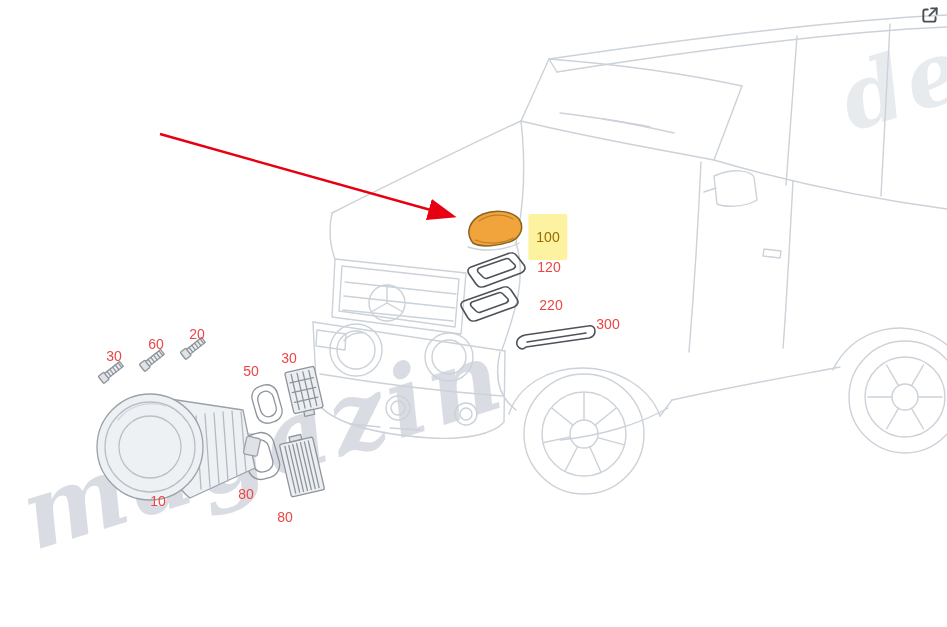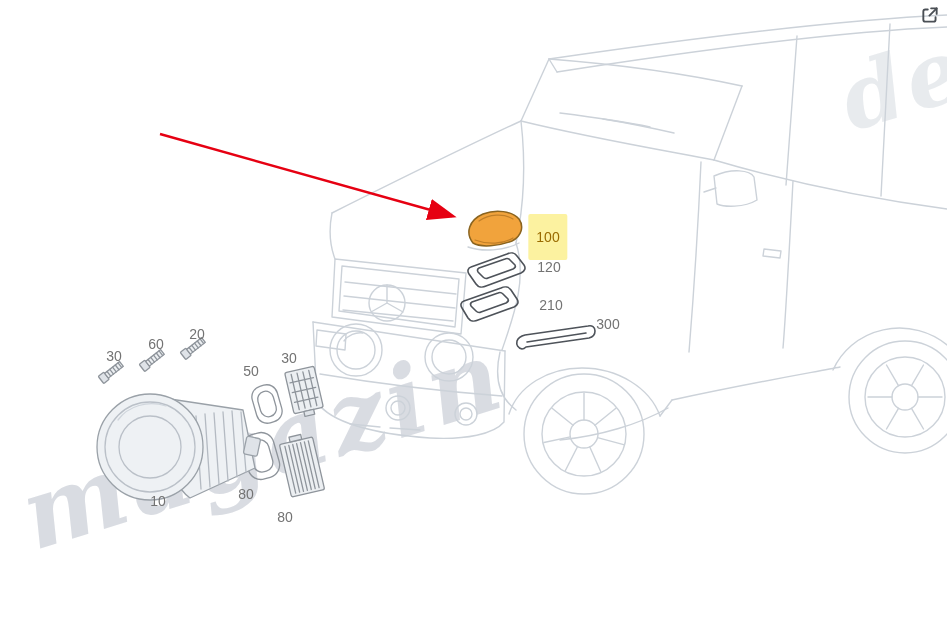--- a/index.html
+++ b/index.html
@@ -18,21 +18,21 @@
     transform:rotate(-17deg);transform-origin:left top;
   }
   .wm-tail{
     left:828px;top:52px;font-size:88px;letter-spacing:4px;
     color:rgba(190,197,206,0.35);
     transform:rotate(-17deg);transform-origin:left top;
   }
   svg.diagram{position:absolute;left:0;top:0;}
   .label{
     position:absolute;transform:translate(-50%,-50%);
-    font-size:14px;color:#737373;white-space:nowrap;line-height:1;
+    font-size:14px;color:#ef4444;white-space:nowrap;line-height:1;
     padding:2px 4px;cursor:default;
   }
   .label.highlight{
     background:#fcf2a0;color:#9a6b00;border-radius:2px;padding:16px 8px;
   }
   .ext-icon{position:absolute;right:7px;top:5px;width:20px;height:20px;cursor:pointer;}
 </style>
 </head>
 <body>
 
@@ -201,21 +201,21 @@
   <div class="label" style="left:114px;top:356px">30</div>
   <div class="label" style="left:156px;top:344px">60</div>
   <div class="label" style="left:197px;top:334px">20</div>
   <div class="label" style="left:251px;top:371px">50</div>
   <div class="label" style="left:289px;top:358px">30</div>
   <div class="label" style="left:246px;top:494px">80</div>
   <div class="label" style="left:285px;top:517px">80</div>
   <div class="label" style="left:158px;top:501px">10</div>
   <div class="label highlight" style="left:548px;top:237px">100</div>
   <div class="label" style="left:549px;top:267px">120</div>
-  <div class="label" style="left:551px;top:305px">210</div>
+  <div class="label" style="left:551px;top:305px">220</div>
   <div class="label" style="left:608px;top:324px">300</div>
 
   <div class="ext-icon">
     <svg width="20" height="20" viewBox="0 0 18 18" fill="none" stroke="#4a4f55" stroke-width="1.7" stroke-linecap="round" stroke-linejoin="round">
       <path d="M7,4 H4.8 C3.8,4 3,4.8 3,5.8 V13.2 C3,14.2 3.8,15 4.8,15 H12.2 C13.2,15 14,14.2 14,13.2 V11"></path>
       <path d="M10,3 H15 V8"></path>
       <path d="M15,3 L8.5,9.5"></path>
     </svg>
   </div>
 

